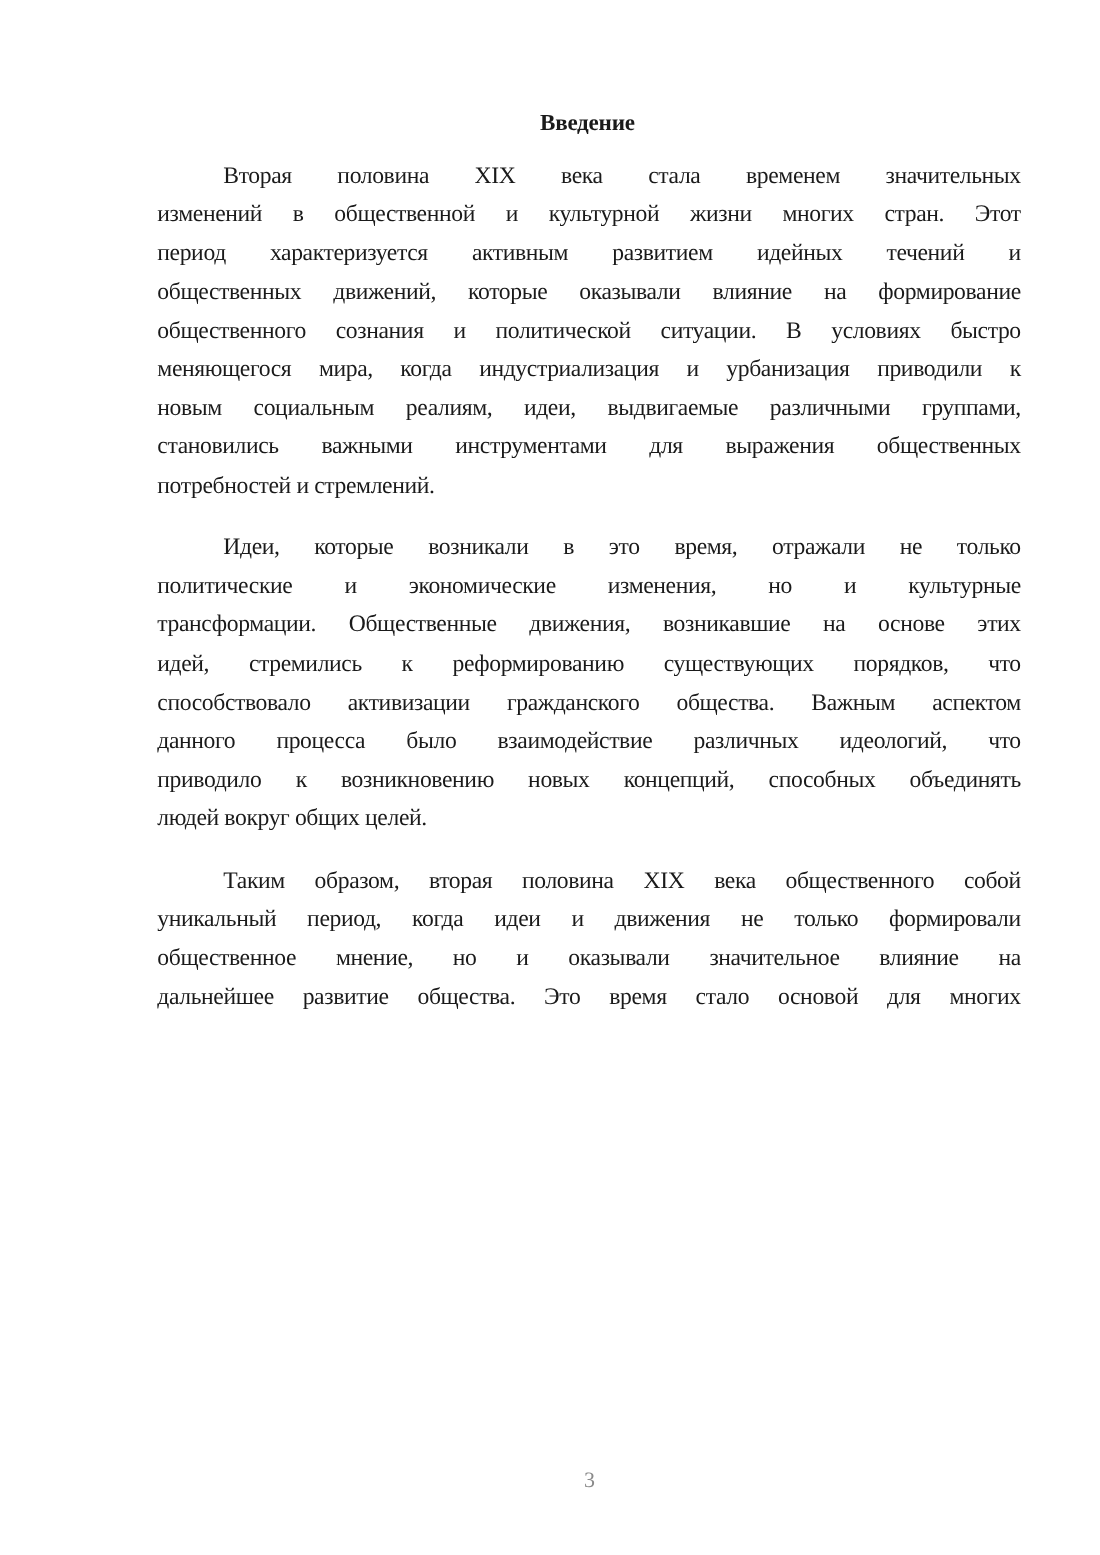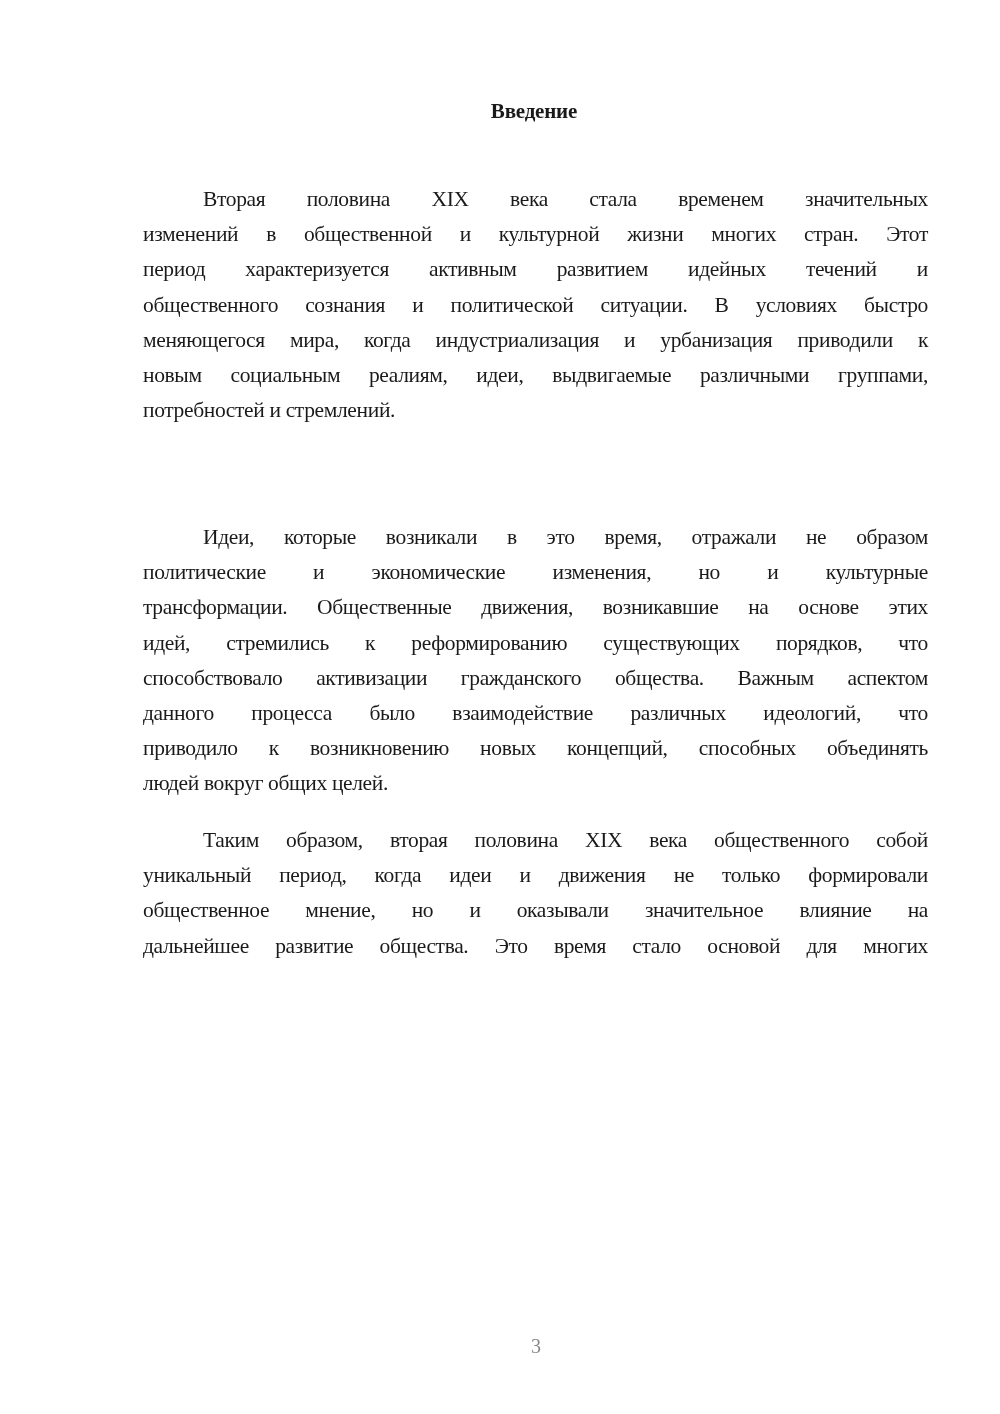--- a/index.html
+++ b/index.html
@@ -32,21 +32,20 @@
     font-size: 21px;
     line-height: 30px;
     padding-left: 68px;
     box-sizing: border-box;
     letter-spacing: -0.2px;
   }
   .para {
     position: absolute;
     left: 143px;
     width: 785px;
-    margin-top: 40px;
   }
   .line {
     display: block;
     height: 35.2px;
     line-height: 35.2px;
     font-size: 21.5px;
     white-space: nowrap;
     text-align: justify;
     text-align-last: justify;
     letter-spacing: -0.35px;
@@ -75,28 +74,30 @@
 <body>
 
 <div class="page">
 
   <div class="heading">Введение</div>
 
   <div class="para" style="top:142px;">
     <span class="line indent">Вторая половина XIX века стала временем значительных</span>
     <span class="line">изменений в общественной и культурной жизни многих стран. Этот</span>
     <span class="line">период характеризуется активным развитием идейных течений и</span>
+    <span class="line">общественных движений, которые оказывали влияние на формирование</span>
     <span class="line">общественного сознания и политической ситуации. В условиях быстро</span>
     <span class="line">меняющегося мира, когда индустриализация и урбанизация приводили к</span>
     <span class="line">новым социальным реалиям, идеи, выдвигаемые различными группами,</span>
+    <span class="line">становились важными инструментами для выражения общественных</span>
     <span class="line last">потребностей и стремлений.</span>
   </div>
 
   <div class="para" style="top:480px;">
-    <span class="line indent">Идеи, которые возникали в это время, отражали не образом</span>
+    <span class="line indent">Идеи, которые возникали в это время, отражали не только</span>
     <span class="line">политические и экономические изменения, но и культурные</span>
     <span class="line">трансформации. Общественные движения, возникавшие на основе этих</span>
     <span class="line">идей, стремились к реформированию существующих порядков, что</span>
     <span class="line">способствовало активизации гражданского общества. Важным аспектом</span>
     <span class="line">данного процесса было взаимодействие различных идеологий, что</span>
     <span class="line">приводило к возникновению новых концепций, способных объединять</span>
     <span class="line last">людей вокруг общих целей.</span>
   </div>
 
   <div class="para" style="top:783px;">

